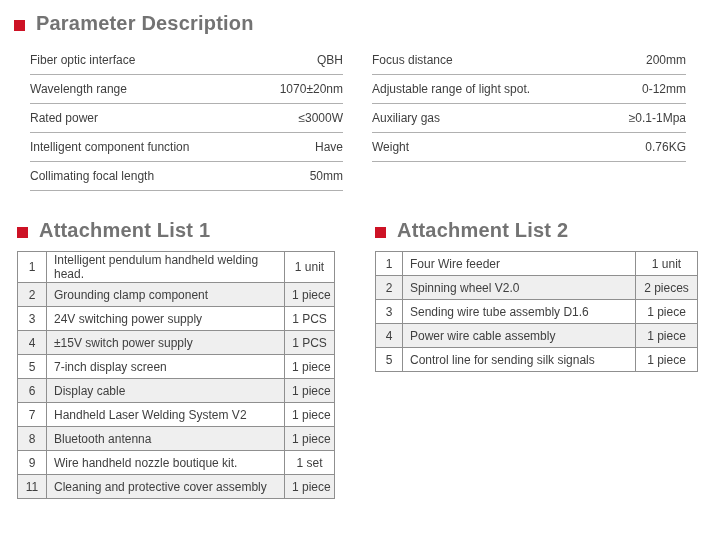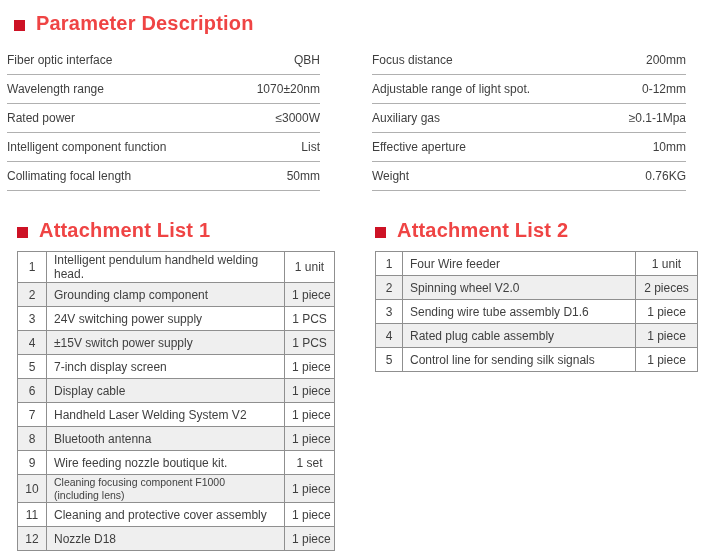--- a/index.html
+++ b/index.html
@@ -4,33 +4,33 @@
 <style>
   html, body { margin:0; padding:0; background:#ffffff; }
   body {
     width:709px; height:553px;
     font-family:"Liberation Sans", sans-serif;
     color:#3f3f3f;
     overflow:hidden;
   }
   .section-title {
     display:flex; align-items:center;
-    color:#ef4444; font-weight:bold; font-size:20px;
+    color:#737373; font-weight:bold; font-size:20px;
     letter-spacing:0.2px;
   }
   .bullet {
     width:11px; height:11px; background:#cd1225;
     margin-right:11px; margin-top:3px; flex:0 0 auto;
   }
   .top-header { padding:12px 0 0 14px; }
 
   
   .params {
     display:flex; justify-content:space-between;
-    margin-top:11px; padding-left:7px; padding-right:23px;
+    margin-top:11px; padding-left:30px; padding-right:23px;
   }
   .param-col-left  { width:313px; }
   .param-col-right { width:314px; }
   .param-row {
     display:flex; justify-content:space-between; align-items:center;
     height:28px; border-bottom:1px solid #b0b0b0;
     font-size:12px;
   }
   .param-label { text-align:left; }
   .param-value { text-align:center; }
@@ -81,43 +81,39 @@
       <div class="param-row">
         <span class="param-label">Wavelength range</span>
         <span class="param-value">1070±20nm</span>
       </div>
       <div class="param-row">
         <span class="param-label">Rated power</span>
         <span class="param-value">≤3000W</span>
       </div>
       <div class="param-row">
         <span class="param-label">Intelligent component function</span>
-        <span class="param-value">List</span>
+        <span class="param-value">Have</span>
       </div>
       <div class="param-row">
         <span class="param-label">Collimating focal length</span>
         <span class="param-value">50mm</span>
       </div>
     </div>
     <div class="param-col-right">
       <div class="param-row">
         <span class="param-label">Focus distance</span>
         <span class="param-value">200mm</span>
       </div>
       <div class="param-row">
         <span class="param-label">Adjustable range of light spot.</span>
         <span class="param-value">0-12mm</span>
       </div>
       <div class="param-row">
         <span class="param-label">Auxiliary gas</span>
         <span class="param-value">≥0.1-1Mpa</span>
-      </div>
-      <div class="param-row">
-        <span class="param-label">Effective aperture</span>
-        <span class="param-value">10mm</span>
       </div>
       <div class="param-row">
         <span class="param-label">Weight</span>
         <span class="param-value">0.76KG</span>
       </div>
     </div>
   </div>
 
   <div class="attachments">
 
@@ -168,37 +164,26 @@
             <td class="desc">Handheld Laser Welding System V2</td>
             <td class="qty">1 piece</td>
           </tr>
           <tr>
             <td class="num">8</td>
             <td class="desc">Bluetooth antenna</td>
             <td class="qty">1 piece</td>
           </tr>
           <tr>
             <td class="num">9</td>
-            <td class="desc">Wire feeding nozzle boutique kit.</td>
+            <td class="desc">Wire handheld nozzle boutique kit.</td>
             <td class="qty">1 set</td>
-          </tr>
-          <tr>
-            <td class="num">10</td>
-            <td class="desc small2">Cleaning focusing component F1000
- (including lens)</td>
-            <td class="qty">1 piece</td>
           </tr>
           <tr>
             <td class="num">11</td>
             <td class="desc">Cleaning and protective cover assembly</td>
-            <td class="qty">1 piece</td>
-          </tr>
-          <tr>
-            <td class="num">12</td>
-            <td class="desc">Nozzle D18</td>
             <td class="qty">1 piece</td>
           </tr>
         </tbody>
       </table>
     </div>
 
     <div class="att-col-2">
       <div class="section-title att-title">
         <span class="bullet"></span>
         <span>Attachment List 2</span>
@@ -220,21 +205,21 @@
             <td class="desc">Spinning wheel V2.0</td>
             <td class="qty">2 pieces</td>
           </tr>
           <tr>
             <td class="num">3</td>
             <td class="desc">Sending wire tube assembly D1.6</td>
             <td class="qty">1 piece</td>
           </tr>
           <tr>
             <td class="num">4</td>
-            <td class="desc">Rated plug cable assembly</td>
+            <td class="desc">Power wire cable assembly</td>
             <td class="qty">1 piece</td>
           </tr>
           <tr>
             <td class="num">5</td>
             <td class="desc">Control line for sending silk signals</td>
             <td class="qty">1 piece</td>
           </tr>
         </tbody>
       </table>
     </div>

